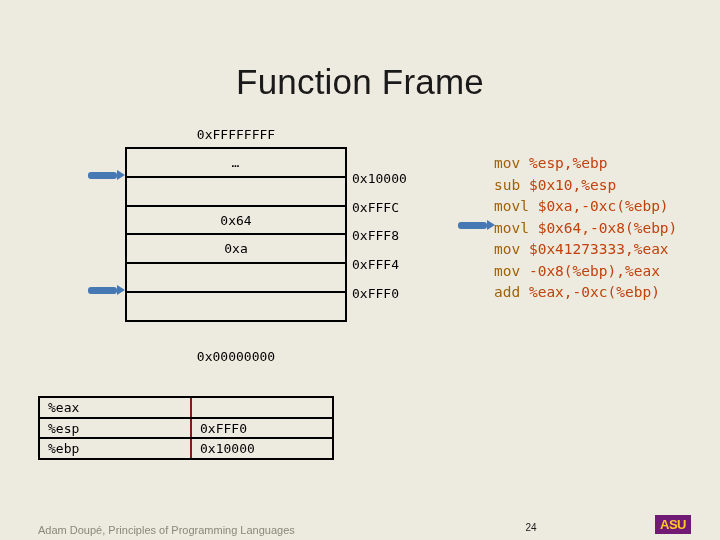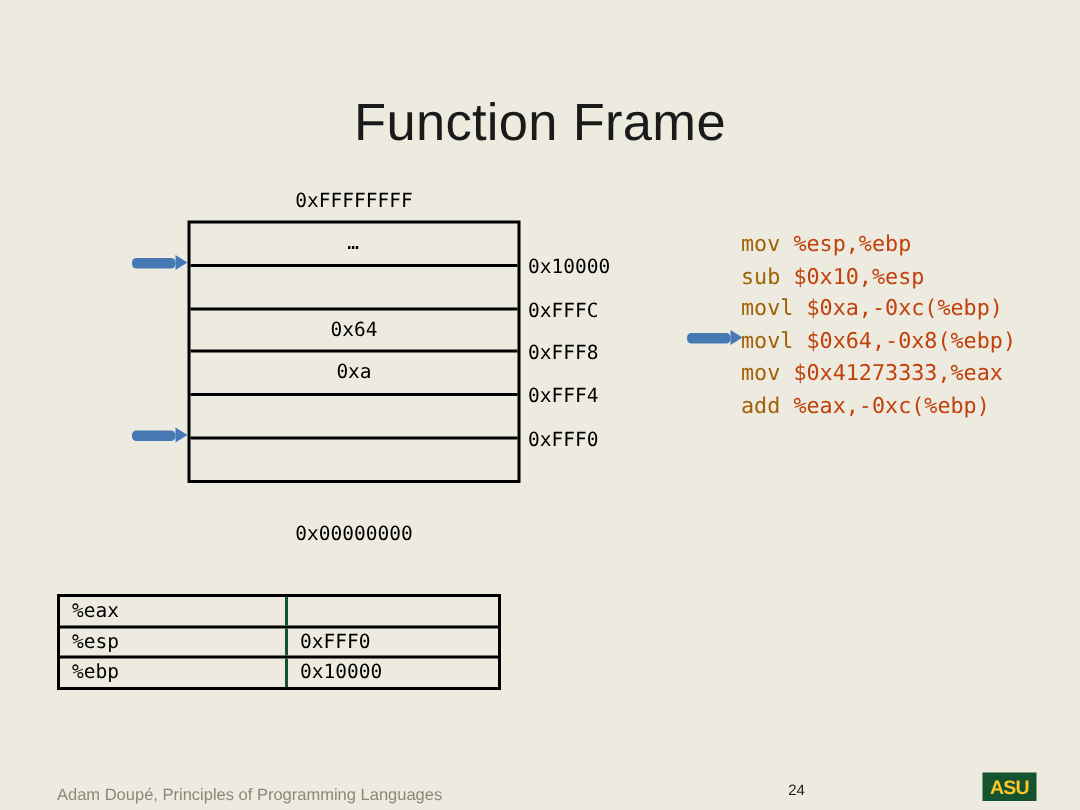--- a/index.html
+++ b/index.html
@@ -142,21 +142,21 @@
   }
   .reg-row {
     flex: 1 1 0;
     display: flex;
     border-bottom: 2px solid #000;
     box-sizing: border-box;
   }
   .reg-row:last-child { border-bottom: none; }
   .reg-name {
     width: 152px;
-    border-right: 2px solid #14532d;
+    border-right: 2px solid #7f1d1d;
     box-sizing: border-box;
     display: flex;
     align-items: center;
     padding-left: 8px;
     font-family: "DejaVu Sans Mono", monospace;
     font-size: 13px;
     color: #000;
   }
   .reg-val {
     flex: 1;
@@ -187,21 +187,21 @@
     font-family: "Liberation Sans", sans-serif;
     font-size: 10px;
     color: #1a1a1a;
   }
   .asu-logo {
     position: absolute;
     left: 655px;
     top: 500px;
     width: 36px;
     height: 19px;
-    background: #14532d;
+    background: #701a75;
     display: flex;
     align-items: center;
     justify-content: center;
     overflow: hidden;
   }
   .asu-logo .asu-text {
     font-family: "Liberation Sans", sans-serif;
     font-size: 13px;
     font-weight: bold;
     color: #ffc627;
@@ -247,20 +247,21 @@
     <div class="bar" style="width:29px;"></div>
     <div class="head" style="left:29px;"></div>
   </div>
 
   <div class="asm">
     <span class="ln"><span class="mn">mov </span><span class="op">%esp,%ebp</span></span>
     <span class="ln"><span class="mn">sub </span><span class="op">$0x10,%esp</span></span>
     <span class="ln"><span class="mn">movl </span><span class="op">$0xa,-0xc(%ebp)</span></span>
     <span class="ln"><span class="mn">movl </span><span class="op">$0x64,-0x8(%ebp)</span></span>
     <span class="ln"><span class="mn">mov </span><span class="op">$0x41273333,%eax</span></span>
+    <span class="ln"><span class="mn">mov </span><span class="op">-0x8(%ebp),%eax</span></span>
     <span class="ln"><span class="mn">add </span><span class="op">%eax,-0xc(%ebp)</span></span>
   </div>
 
   <div class="reg-table">
     <div class="reg-row">
       <div class="reg-name">%eax</div>
       <div class="reg-val"></div>
     </div>
     <div class="reg-row">
       <div class="reg-name">%esp</div>

